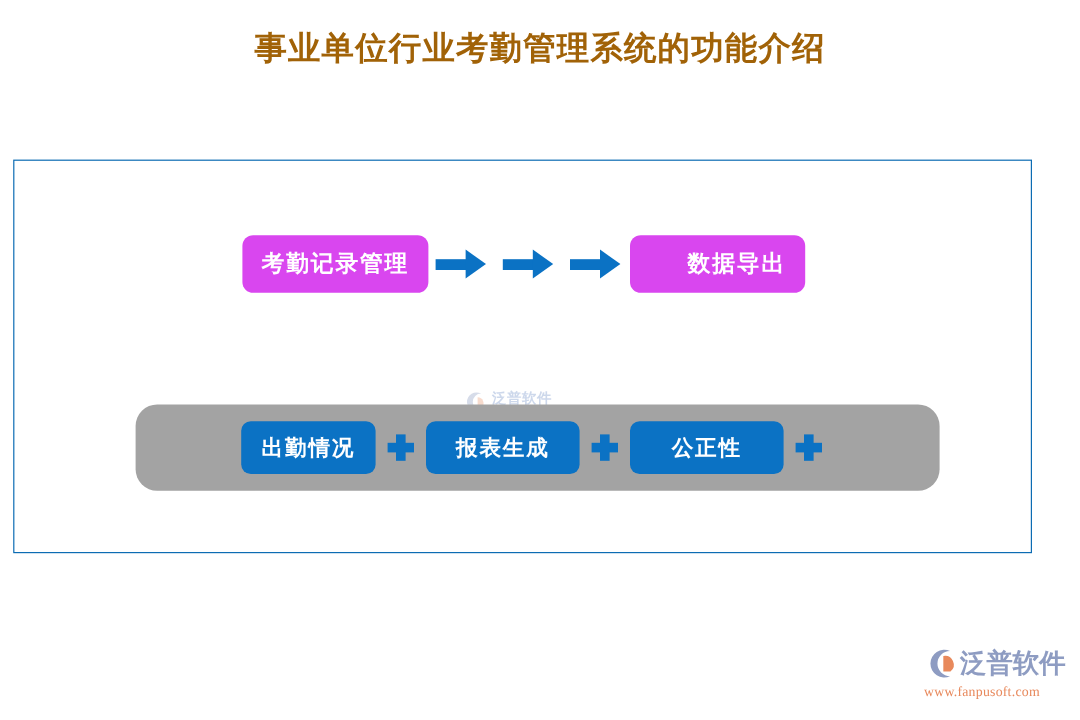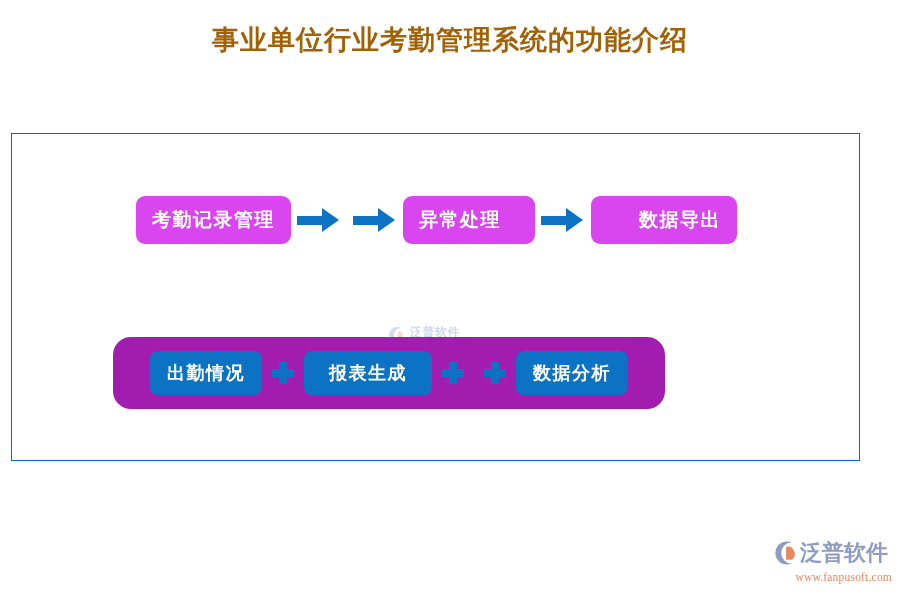--- a/index.html
+++ b/index.html
@@ -98,23 +98,23 @@
     border-top: 12px solid transparent;
     border-bottom: 12px solid transparent;
     border-left: 17px solid #0b72c4;
   }
 
   
   .tag-panel {
     position: absolute;
     left: 101px;
     top: 203px;
-    width: 552px;
+    width: 670px;
     height: 72px;
-    background: #a21caf;
+    background: #a3a3a3;
     border-radius: 18px;
     display: flex;
     align-items: center;
     justify-content: center;
   }
 
   .chip {
     background: #0b72c4;
     color: #ffffff;
     border-radius: 8px;
@@ -222,21 +222,20 @@
     color: #8e9cc2;
     letter-spacing: 0px;
     line-height: 1;
     font-family: "Liberation Serif", "DejaVu Serif", serif;
   }
   .brand-logo .logo-url {
     font-size: 11.5px;
     color: #e8895c;
     letter-spacing: 0.2px;
     margin-top: 3px;
-    text-align: right;
     font-family: "Liberation Serif", "DejaVu Serif", serif;
   }
 </style>
 </head>
 <body>
 
 <div class="page-title">事业单位行业考勤管理系统的功能介绍</div>
 
 <div class="diagram-frame">
 
@@ -250,23 +249,20 @@
       <span class="shaft"></span>
       <span class="head"></span>
     </div>
 
 
     <div class="flow-arrow">
       <span class="shaft"></span>
       <span class="head"></span>
     </div>
 
-    <div class="node-box w-mid">
-      <span>异常处理</span>
-    </div>
 
     <div class="flow-arrow">
       <span class="shaft"></span>
       <span class="head"></span>
     </div>
 
     <div class="node-box w-nrw">
       <span>数据导出</span>
     </div>
 
@@ -296,29 +292,29 @@
 
     <div class="chip wide">
       <span>报表生成</span>
     </div>
 
     <div class="plus-sep">
       <i class="h"></i>
       <i class="v"></i>
     </div>
 
+    <div class="chip wide">
+      <span>公正性</span>
+    </div>
 
     <div class="plus-sep">
       <i class="h"></i>
       <i class="v"></i>
     </div>
 
-    <div class="chip">
-      <span>数据分析</span>
-    </div>
 
   </div>
 
 </div>
 
 <div class="brand-logo">
   <div class="logo-top">
     <svg class="logo-mark" viewBox="0 0 40 40">
       <path d="M31 5 A16.5 16.5 0 1 0 31 35 A13 13 0 1 1 31 5 Z" fill="#8e9cc2"></path>
       <path d="M23 11 A10.5 10.5 0 0 1 31.5 29.5 L23 29.5 Z" fill="#e8895c"></path>

